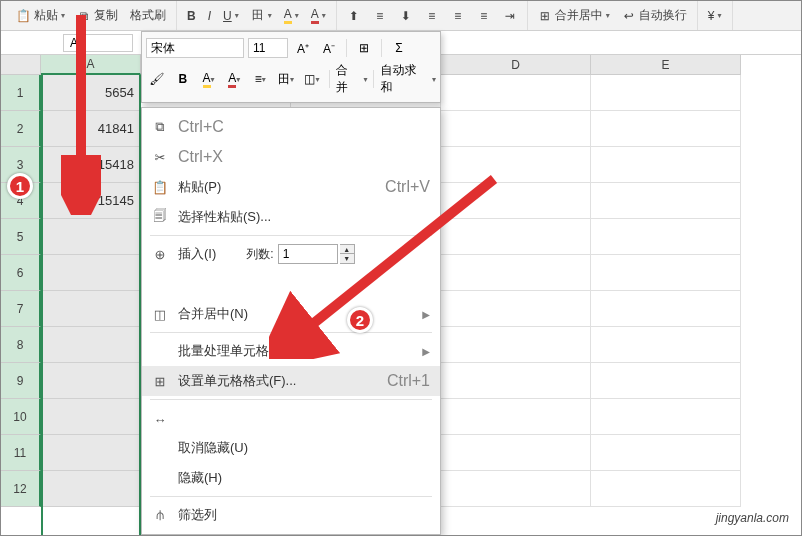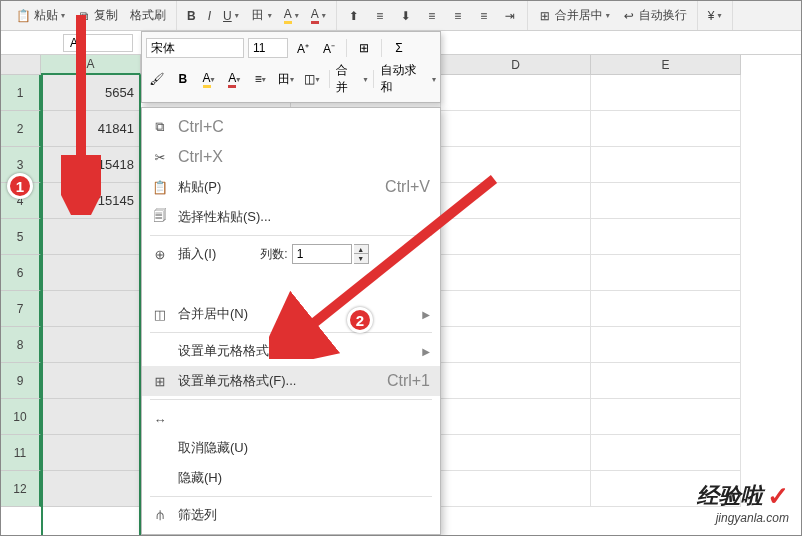--- a/index.html
+++ b/index.html
@@ -331,40 +331,40 @@
     <span class="cm-label">粘贴(P)</span>
     <span class="cm-shortcut">Ctrl+V</span>
   </div>
   <div class="cm-item">
     <span class="cm-ico">🗐</span>
     <span class="cm-label">选择性粘贴(S)...</span>
   </div>
   <div class="cm-sep"></div>
   <div class="cm-item">
     <span class="cm-ico">⊕</span>
-    <span class="cm-label" style="flex:0 0 auto; margin-right:44px;">插入(I)</span>
+    <span class="cm-label" style="flex:0 0 auto; margin-right:30px;">插入(I)</span>
     <span style="font-size:12px; margin-right:4px;">列数:</span>
     <input class="cm-inline-input" value="1" style="">
     <span class="cm-spin">
       <span class="cm-spin-btn">▲</span>
       <span class="cm-spin-btn">▼</span>
     </span>
   </div>
   <div class="cm-item">
     <span class="cm-ico"></span>
   </div>
   <div class="cm-item">
     <span class="cm-ico">◫</span>
     <span class="cm-label">合并居中(N)</span>
     <span class="cm-arrow">▶</span>
   </div>
   <div class="cm-sep"></div>
   <div class="cm-item">
     <span class="cm-ico"></span>
-    <span class="cm-label">设置单元格格式(P)</span>
+    <span class="cm-label">批量处理单元格(P)</span>
     <span class="cm-arrow">▶</span>
   </div>
   <div class="cm-item hovered">
     <span class="cm-ico">⊞</span>
     <span class="cm-label">设置单元格格式(F)...</span>
     <span class="cm-shortcut">Ctrl+1</span>
   </div>
   <div class="cm-sep"></div>
   <div class="cm-item">
     <span class="cm-ico">↔</span>
@@ -398,15 +398,14 @@
   <defs>
       <marker id="ah2" markerWidth="8" markerHeight="8" refX="4" refY="4" orient="auto">
         <polygon points="0 0, 8 4, 0 8" fill="#e03030"></polygon>
       </marker>
     </defs>
   <line x1="225" y1="10" x2="15" y2="178" stroke="#e03030" stroke-width="10" marker-end="url(#ah2)"></line>
 </svg>
 <div class="badge" style="left:346px; top:306px;">2</div>
 
 <div class="watermark">
-  <div><span class="wm-main">经验啦</span> <span class="wm-check">✓</span></div>
   <div class="wm-sub">jingyanla.com</div>
 </div>
 
 </body></html>

